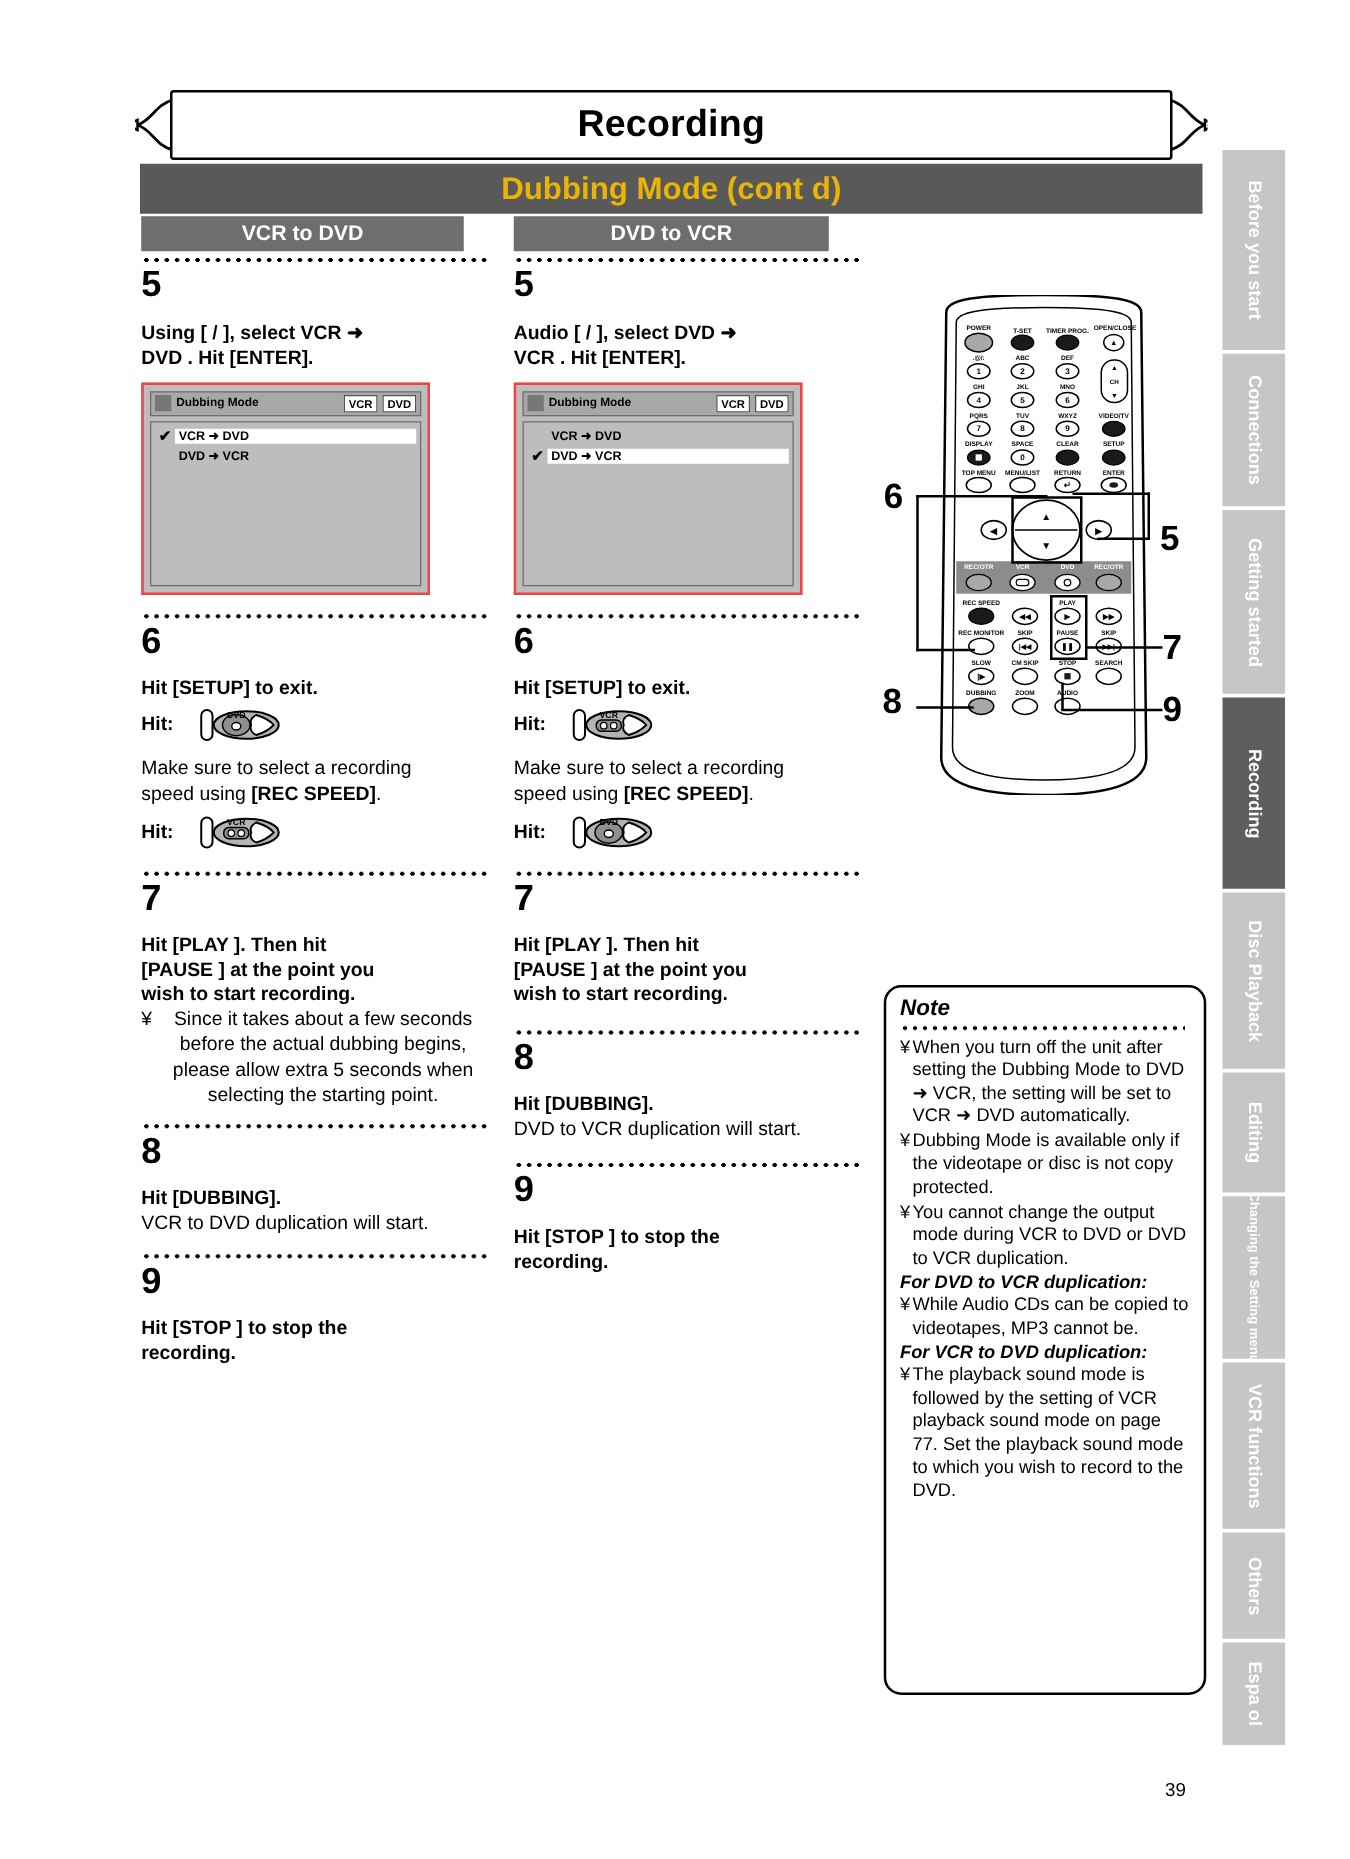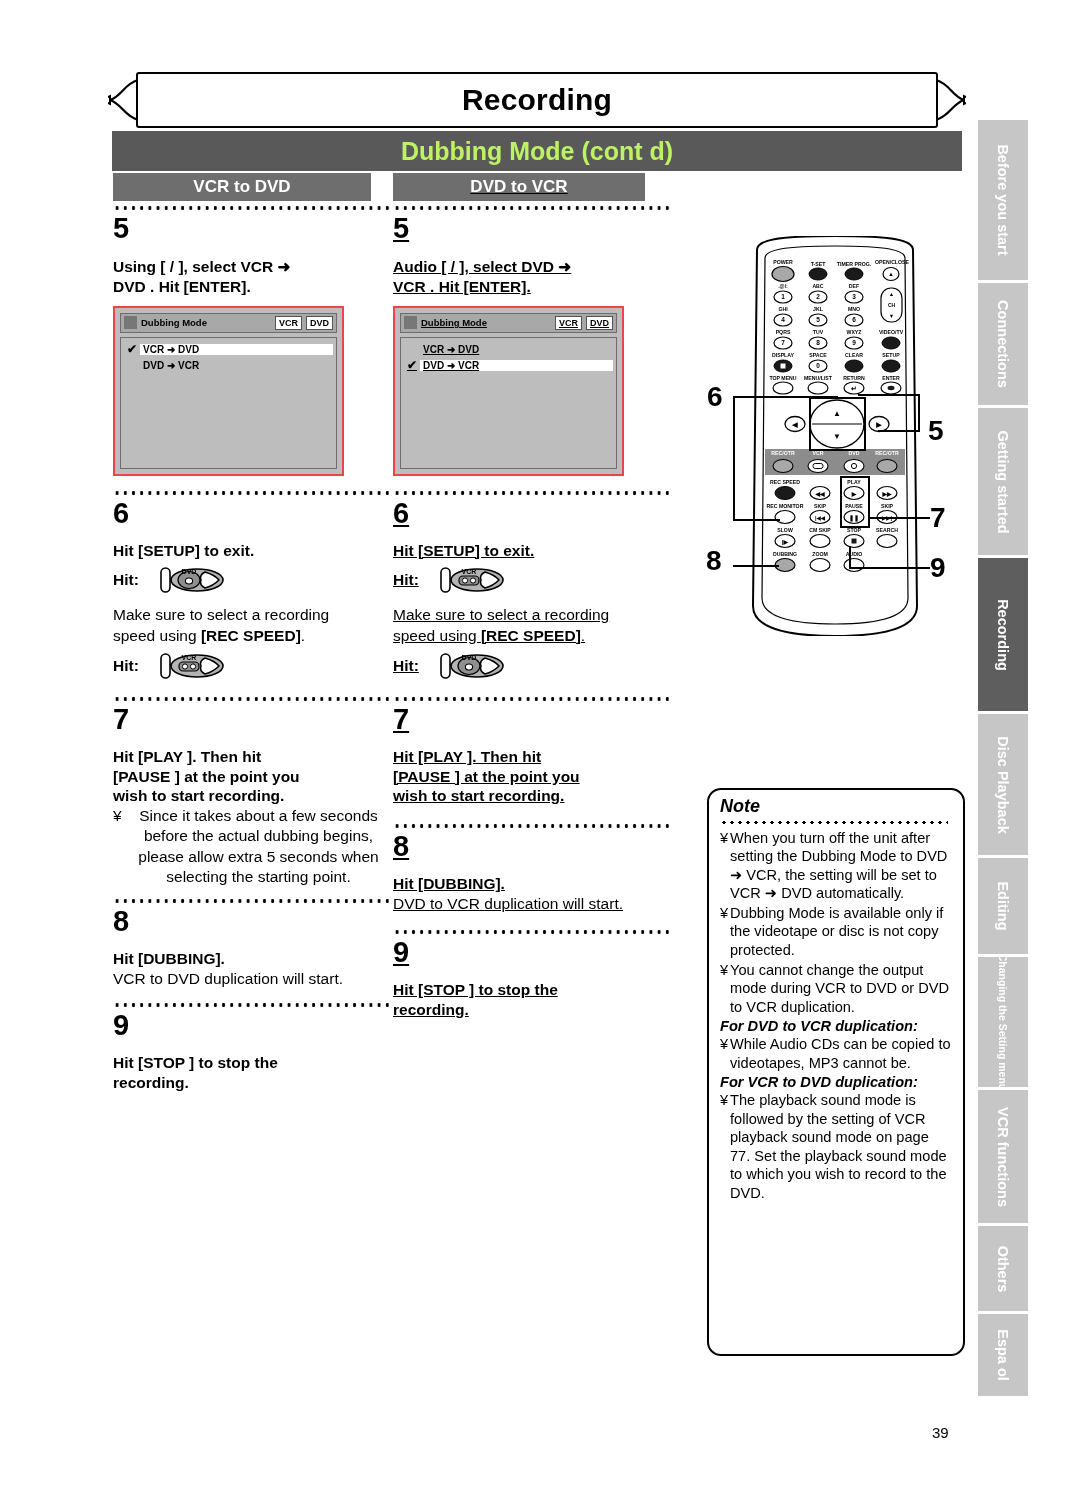--- a/index.html
+++ b/index.html
@@ -22,29 +22,29 @@
     display:flex; align-items:center; justify-content:center;
   }
   .banner-title { font-size:30px; font-weight:bold; letter-spacing:.2px; }
   .banner-ear { position:absolute; top:6px; width:32px; height:44px; }
   .banner-ear.l { left:-4px; }
   .banner-ear.r { right:-4px; }
 
   
   .titlebar {
     position:absolute; left:112px; top:131px; width:850px; height:40px;
-    background:#595959; color:#bef264;
+    background:#595959; color:#eab308;
     display:flex; align-items:center; justify-content:center;
   }
   .titlebar span { font-size:25px; font-weight:bold; }
 
   
   .col { position:absolute; top:173px; width:280px; }
   .col-left  { left:113px; }
-  .col-right { left:393px;text-decoration:underline; }
+  .col-right { left:411px; }
 
   .sechead {
     height:28px; background:#6e6e6e; color:#fff;
     display:flex; align-items:center; justify-content:center;
     font-size:17px; font-weight:bold; width:258px;
   }
   .col-right .sechead { width:252px; }
 
   .dotline {
     height:8px; margin-top:3px;

